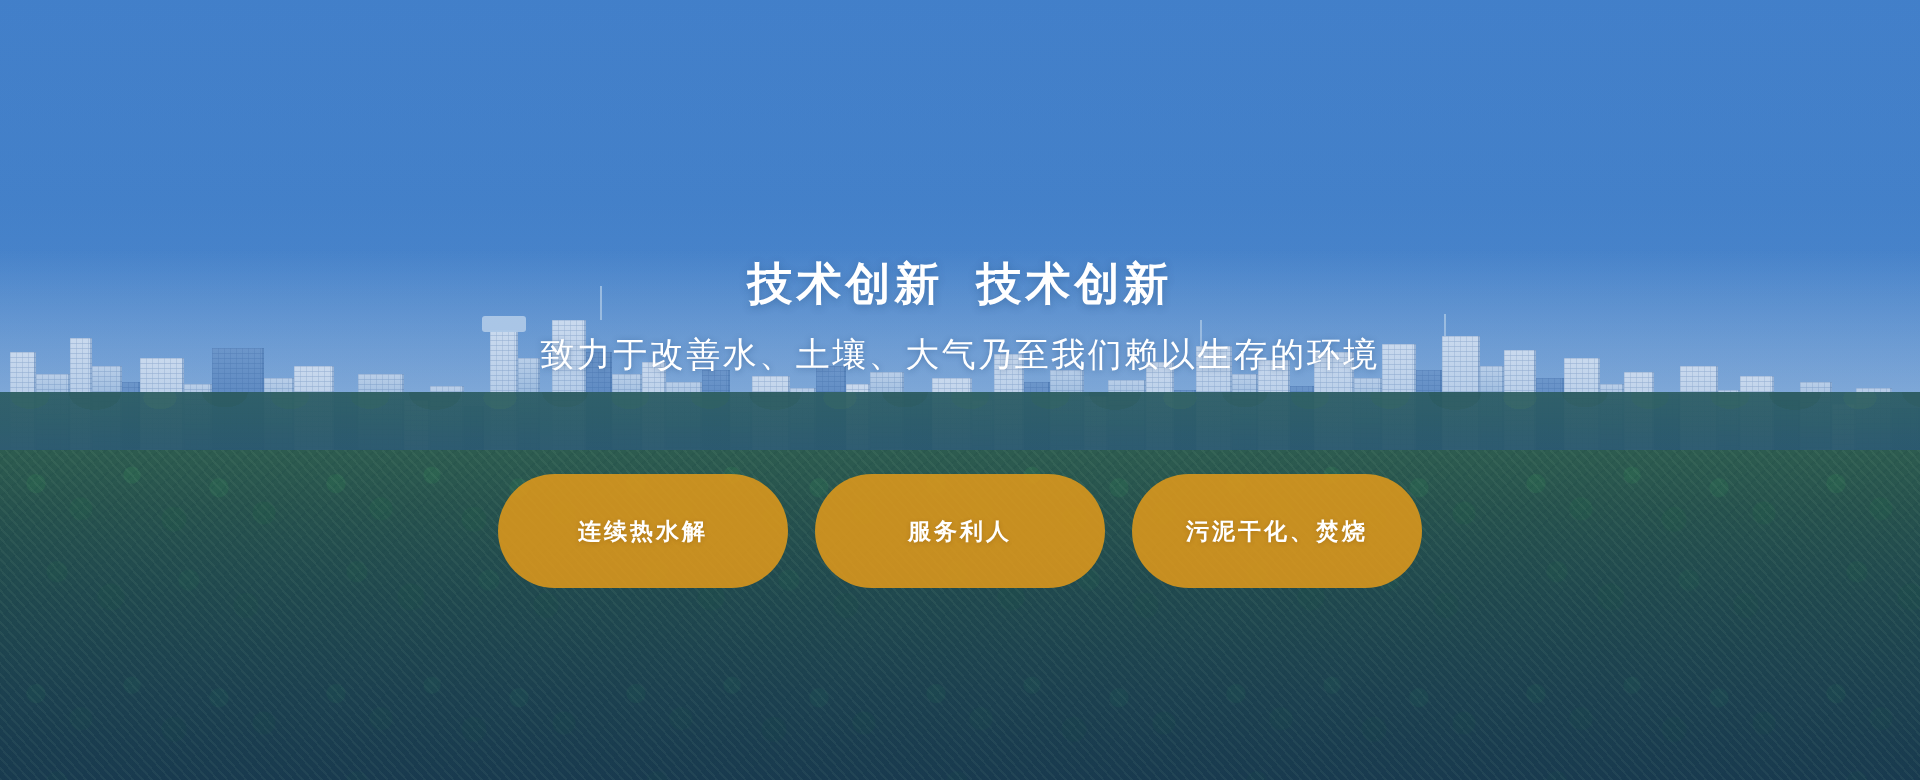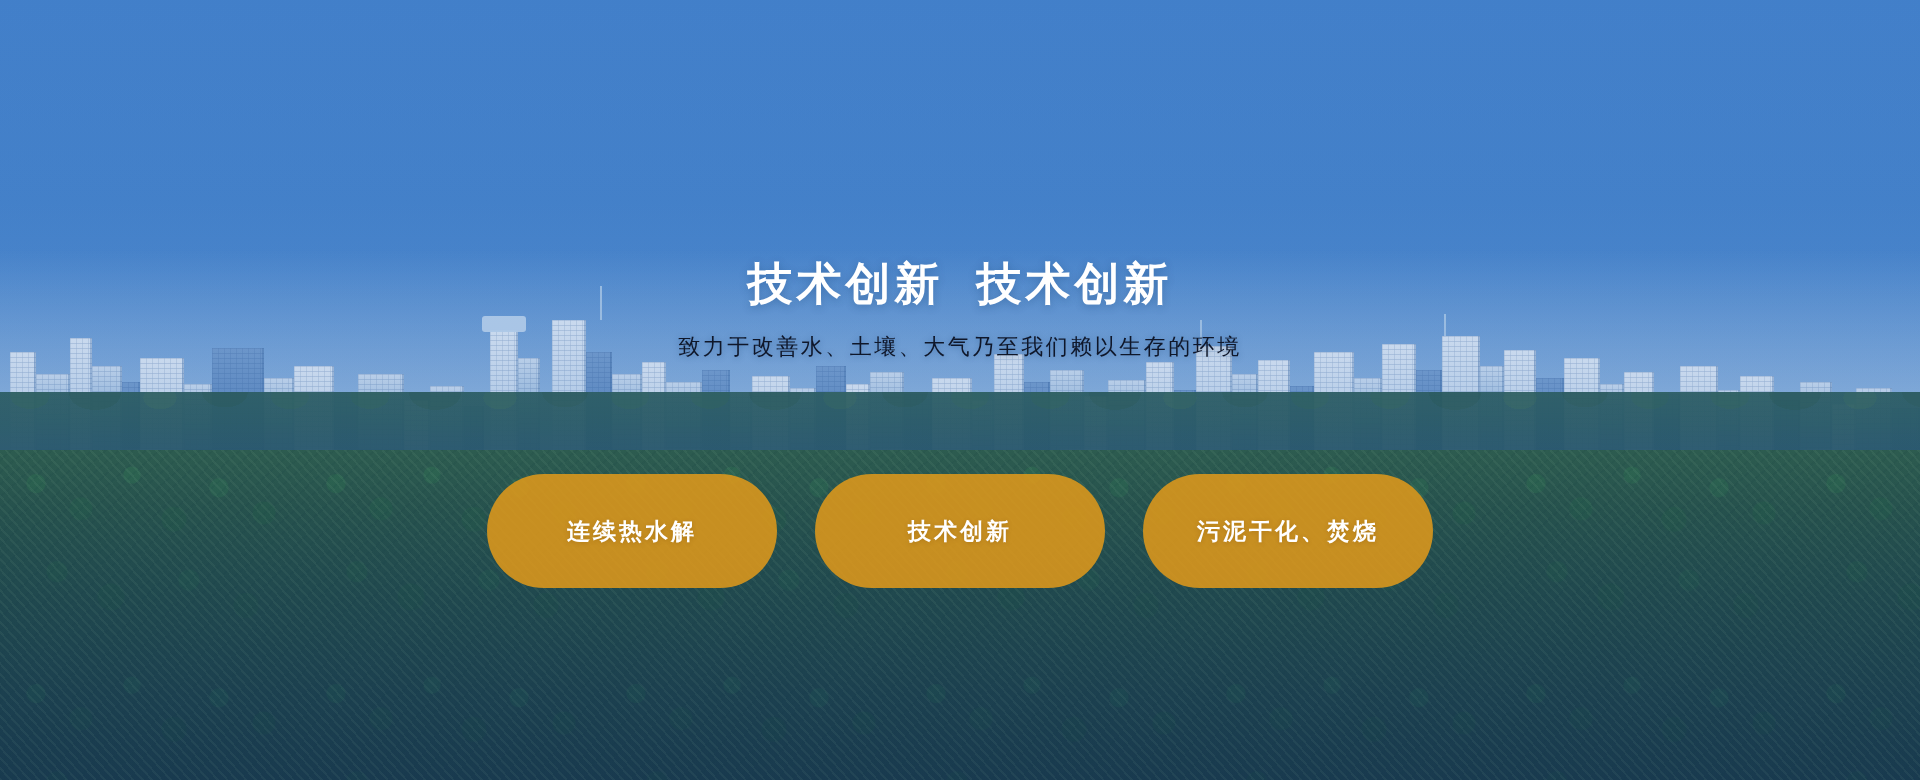--- a/index.html
+++ b/index.html
@@ -143,28 +143,28 @@
   
   .copy{
     position:absolute; left:0; right:0; top:258px; text-align:center; z-index:6;
   }
   .headline{
     font-size:45px; font-weight:700; color:#ffffff; letter-spacing:4px;
     line-height:1.15; text-shadow:0 2px 8px rgba(20,60,110,.32);
     white-space:pre;
   }
   .subline{
-    margin-top:22px; font-size:22px; font-weight:400; color:#0f172a;
+    margin-top:22px; font-size:34px; font-weight:400; color:#ffffff;
     letter-spacing:2.5px; text-shadow:0 1px 6px rgba(20,60,110,.40);
   }
 
   
   .btn-row{
     position:absolute; left:0; right:0; top:474px; z-index:7;
-    display:flex; justify-content:center; align-items:center; gap:38px;
+    display:flex; justify-content:center; align-items:center; gap:27px;
   }
   .pill{
     height:114px; border-radius:57px;
     background:rgba(226,154,26,.86);
     display:flex; align-items:center; justify-content:center;
     color:#ffffff; font-size:23px; font-weight:700; letter-spacing:3px;
     text-shadow:0 1px 4px rgba(120,70,0,.30);
     cursor:pointer; user-select:none;
     border:none; outline:none;
   }
@@ -282,20 +282,20 @@
   <div class="copy">
     <div class="headline">技术创新  技术创新</div>
     <div class="subline">致力于改善水、土壤、大气乃至我们赖以生存的环境</div>
   </div>
 
   <div class="btn-row">
     <div class="pill p1">
       <span>连续热水解</span>
     </div>
     <div class="pill p2">
-      <span>技术创新</span>
+      <span>服务利人</span>
     </div>
     <div class="pill p3">
       <span>污泥干化、焚烧</span>
     </div>
   </div>
 
 </div>
 
 </body></html>

